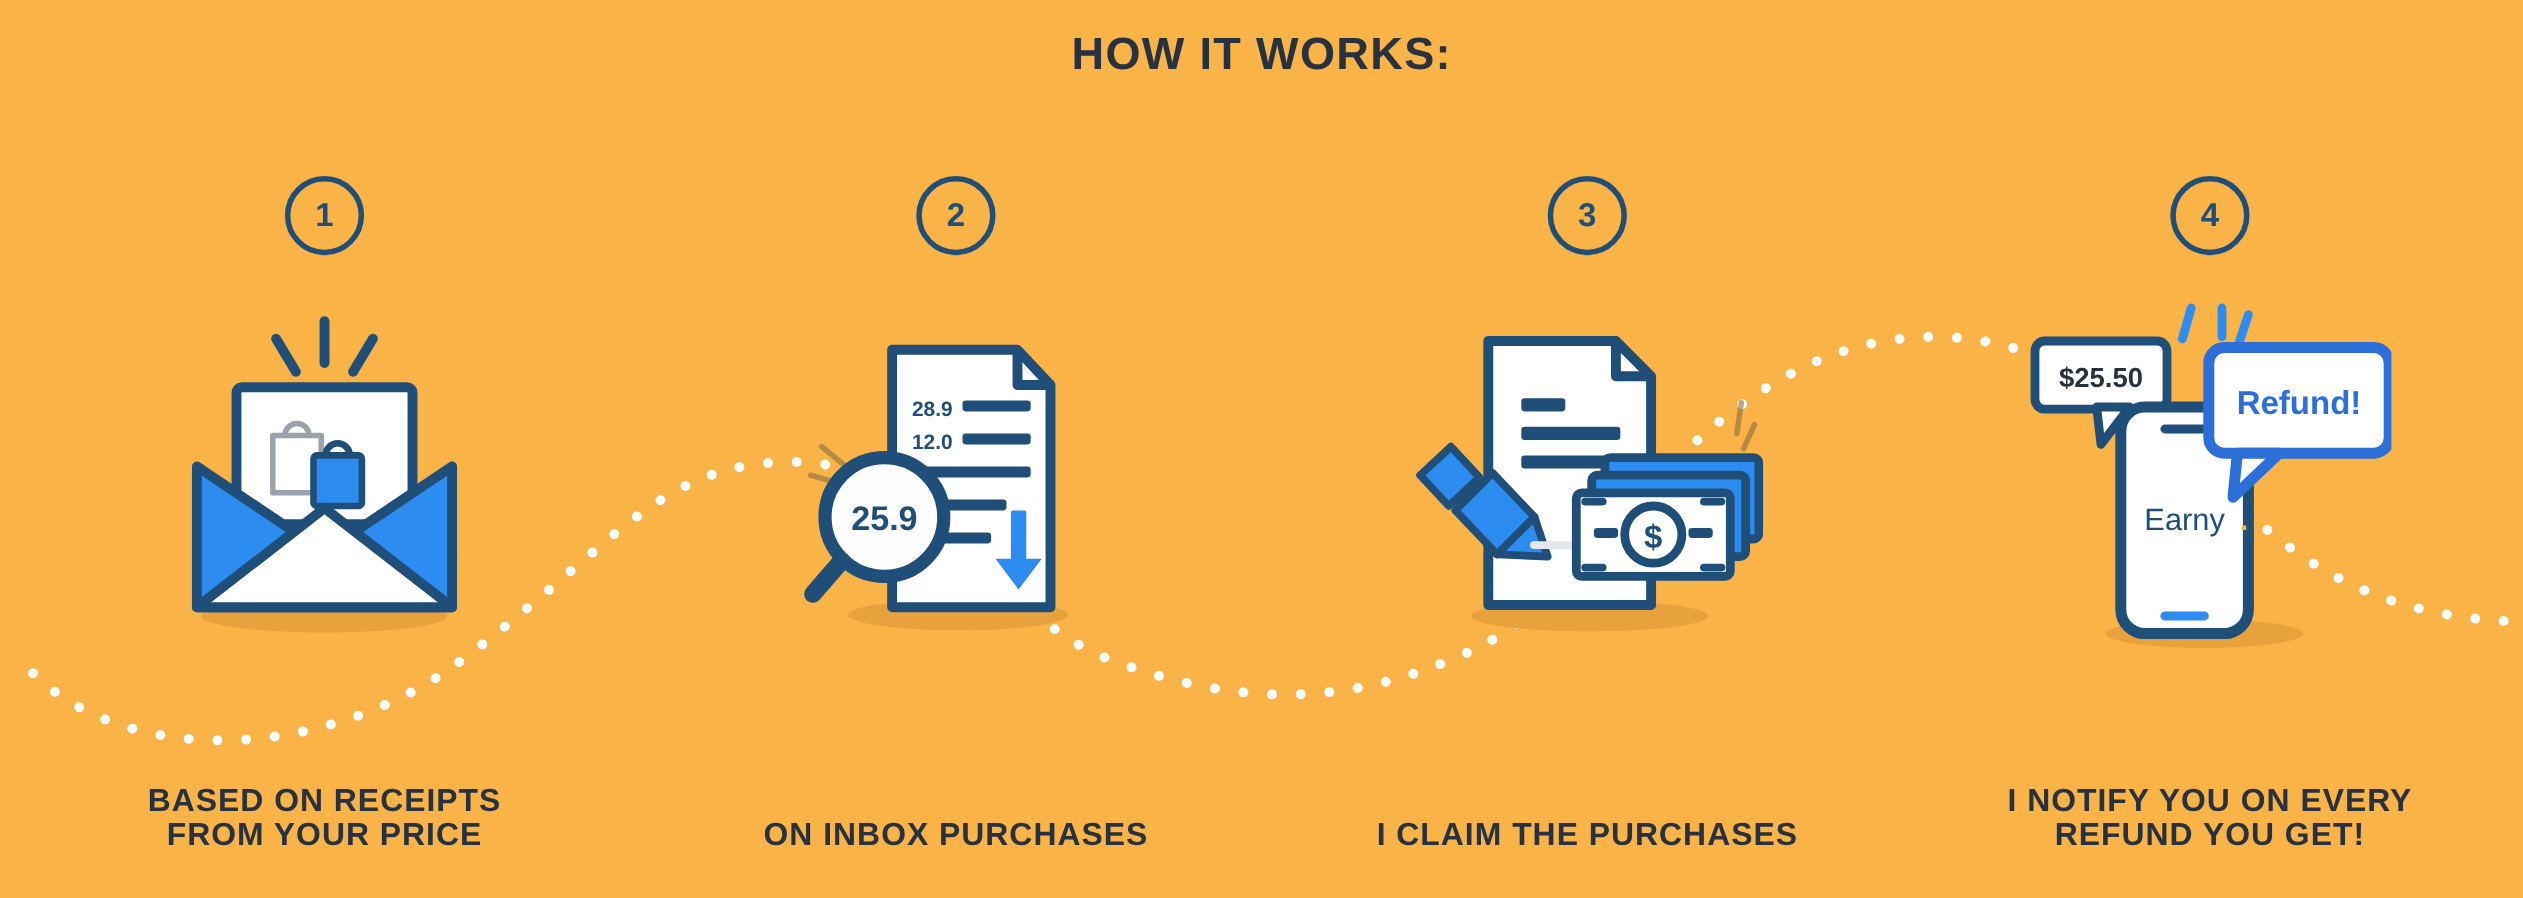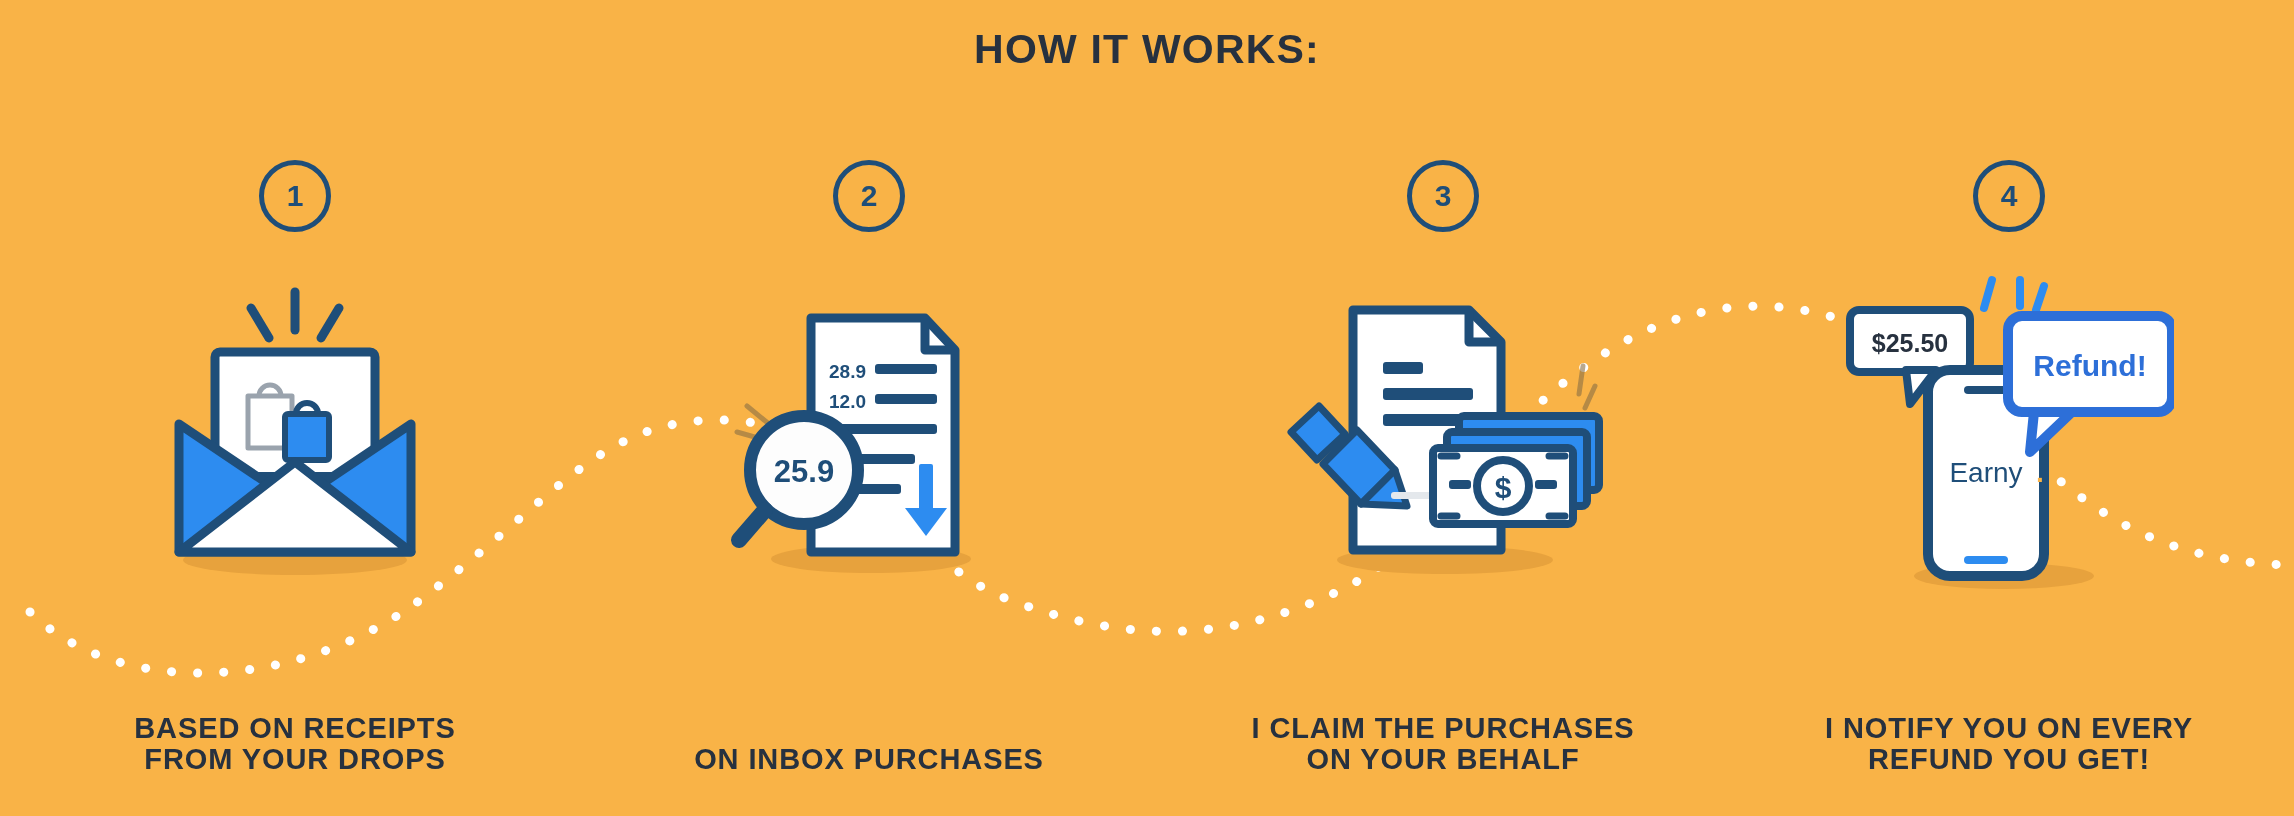--- a/index.html
+++ b/index.html
@@ -88,21 +88,21 @@
           <rect x="102" y="198" width="96" height="11" rx="3" fill="#1f4e79"></rect>
           <rect x="122" y="220" width="56" height="11" rx="3" fill="#1f4e79"></rect>
 
           <path d="M34 150 L150 228 L266 150 L266 278 L34 278 Z" fill="#2d8cf0" stroke="#1f4e79" stroke-width="9" stroke-linejoin="round"></path>
           <path d="M34 278 L150 188 L266 278 Z" fill="#ffffff" stroke="#1f4e79" stroke-width="9" stroke-linejoin="round"></path>
         </svg>
       </div>
 
       <div class="caption">
         <span>BASED ON RECEIPTS</span>
-        <span>FROM YOUR DROPS</span>
+        <span>FROM YOUR PRICE</span>
       </div>
     </div>
 
     <div class="step step-2">
       <div class="badge">
         <span>2</span>
       </div>
 
       <div class="art">
         <svg width="300" height="310" viewBox="0 0 300 310">
@@ -174,21 +174,20 @@
           <circle cx="220" cy="212" r="26" fill="#ffffff" stroke="#1f4e79" stroke-width="8"></circle>
           <text x="220" y="224" text-anchor="middle" font-family="'Liberation Sans',sans-serif" font-size="30" font-weight="bold" fill="#1f4e79">$</text>
           <rect x="166" y="206" width="22" height="9" rx="3" fill="#1f4e79"></rect>
           <rect x="252" y="206" width="22" height="9" rx="3" fill="#1f4e79"></rect>
           <path d="M158 182 h16 M158 242 h16 M266 182 h16 M266 242 h16" stroke="#1f4e79" stroke-width="7" stroke-linecap="round"></path>
         </svg>
       </div>
 
       <div class="caption">
         <span>I CLAIM THE PURCHASES</span>
-        <span>ON YOUR BEHALF</span>
       </div>
     </div>
 
     <div class="step step-4">
       <div class="badge">
         <span>4</span>
       </div>
 
       <div class="art">
         <svg width="330" height="330" viewBox="0 0 330 330">

